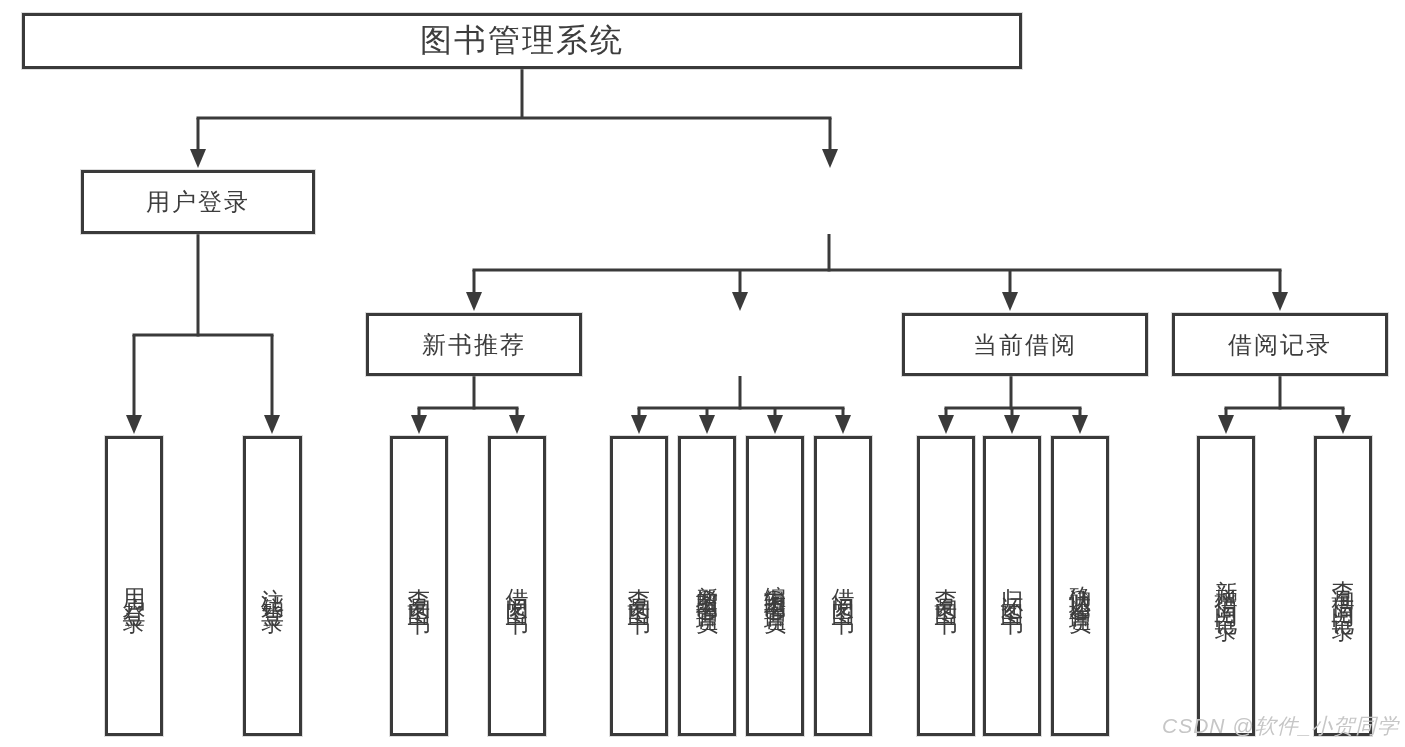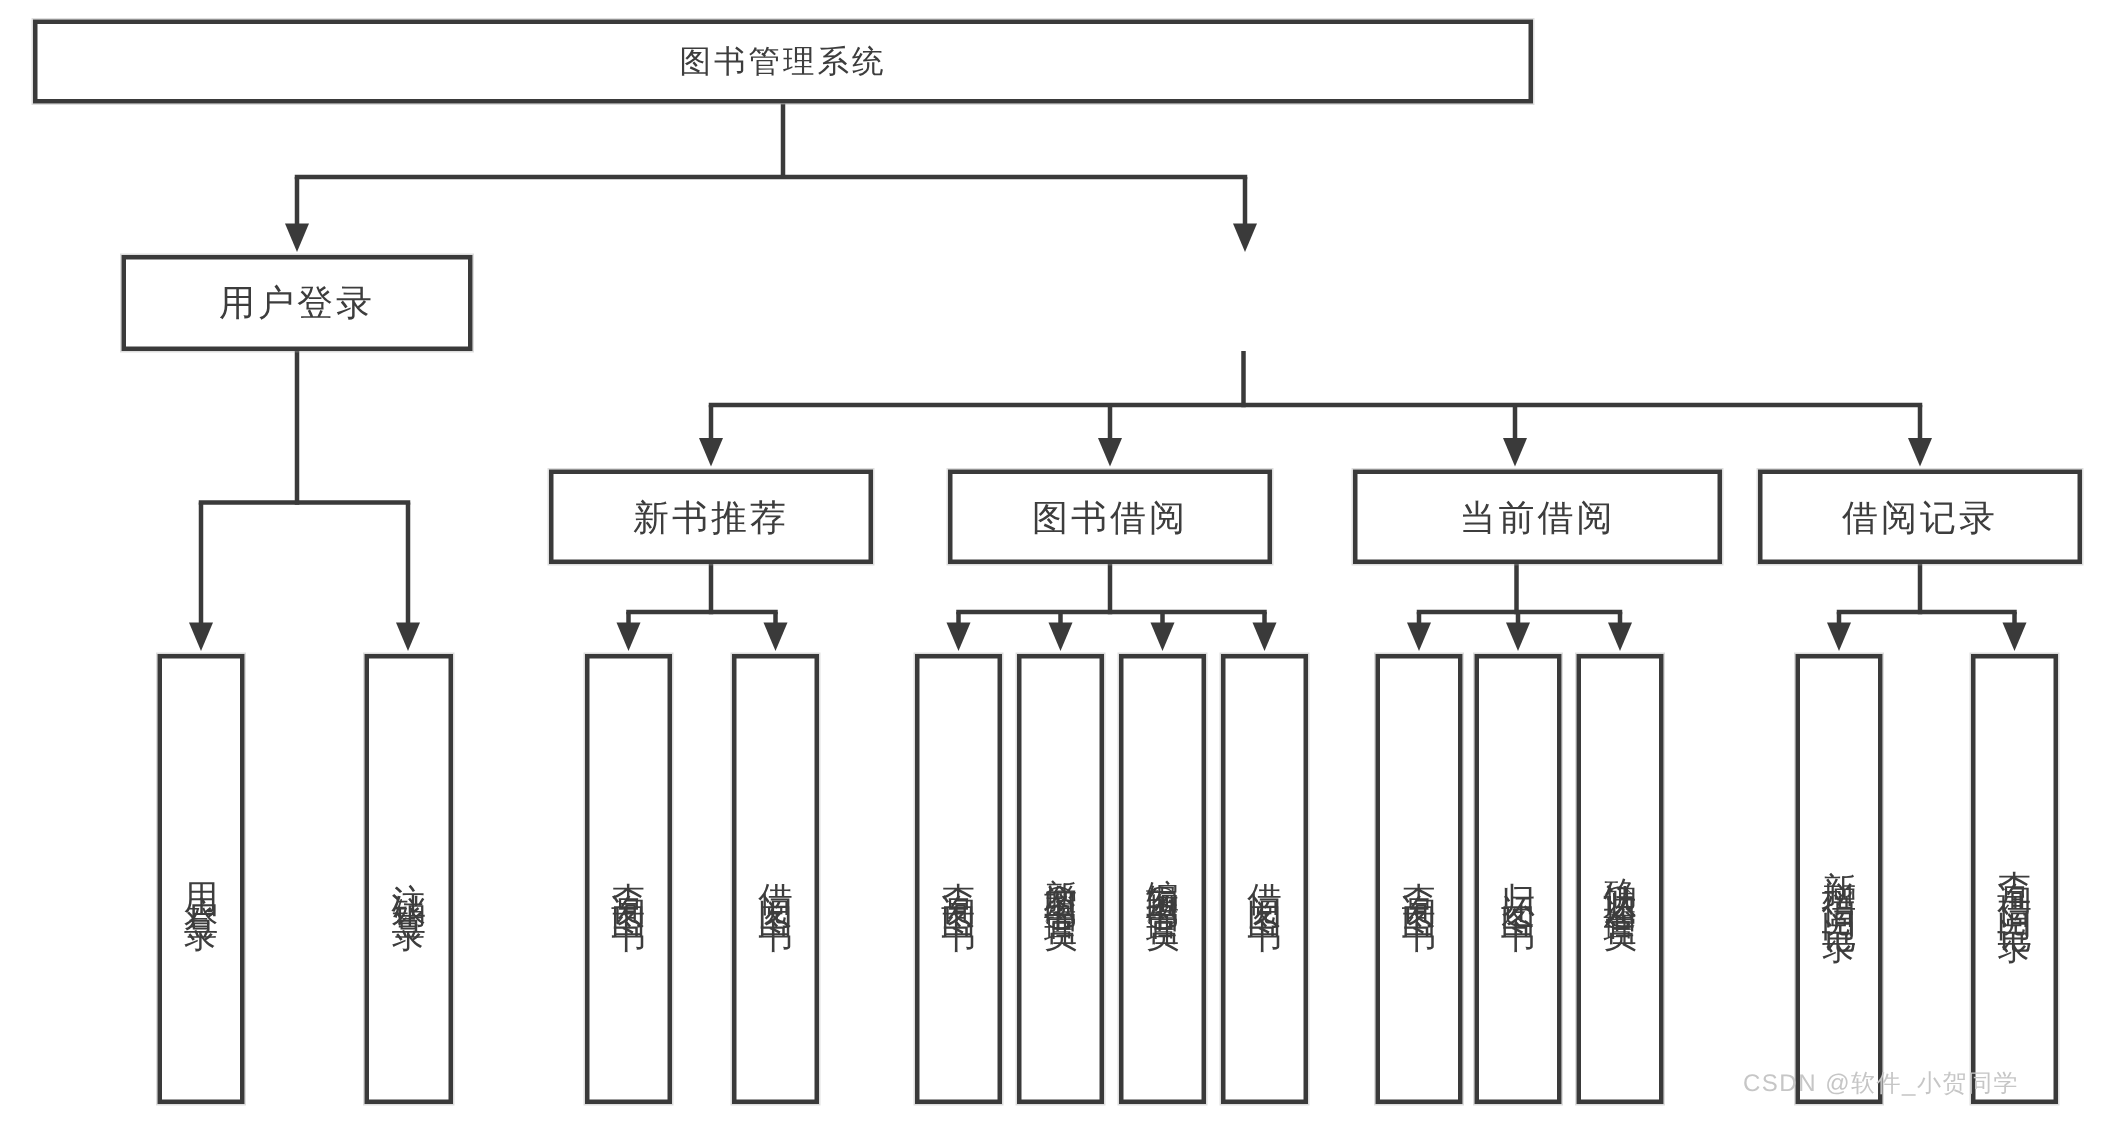--- a/index.html
+++ b/index.html
@@ -8,29 +8,29 @@
     font-family:"Liberation Sans","DejaVu Sans",sans-serif; overflow:hidden;
   }
   #wires { position:absolute; left:0; top:0; width:1405px; height:747px; }
   .box {
     position:absolute; box-sizing:border-box; background:var(--boxbg,#ffffff);
     border:3px solid var(--line,#3a3a3a); color:var(--text,#3d3d3d);
     display:flex; align-items:center; justify-content:center;
     box-shadow:0 0 0 1px rgba(160,160,160,.35);
   }
   .h  { font-size:24px; letter-spacing:2px; white-space:nowrap; }
-  .r  { font-size:21px; }
+  .r  { font-size:32px; }
   .v span {
     writing-mode:vertical-rl; text-orientation:mixed;
     font-size:23px; letter-spacing:8px; line-height:1;
   }
   .v.long span { font-size:22px; letter-spacing:4px; }
   #watermark {
-    position:absolute; left:1162px; top:712px; font-size:16px;
-    color:var(--watermark,#c6c6c6); letter-spacing:1px; white-space:nowrap;
+    position:absolute; left:1162px; top:712px; font-size:21px;
+    color:var(--watermark,#c6c6c6); letter-spacing:1px; white-space:nowrap;font-style:italic;
   }
 </style>
 </head>
 <body>
 
 <div id="canvas">
 
   <svg id="wires" viewBox="0 0 1405 747" xmlns="http://www.w3.org/2000/svg">
     <g stroke="#3a3a3a" stroke-width="3" fill="none">
 
@@ -100,23 +100,20 @@
     <span>图书管理系统</span>
   </div>
 
   <div class="box h" style="left:81px;top:170px;width:234px;height:64px;">
     <span>用户登录</span>
   </div>
 
   <div class="box h" style="left:366px;top:313px;width:216px;height:63px;">
     <span>新书推荐</span>
   </div>
-  <div class="box h" style="left:632px;top:313px;width:216px;height:63px;">
-    <span>图书借阅</span>
-  </div>
   <div class="box h" style="left:902px;top:313px;width:246px;height:63px;">
     <span>当前借阅</span>
   </div>
   <div class="box h" style="left:1172px;top:313px;width:216px;height:63px;">
     <span>借阅记录</span>
   </div>
 
   <div class="box v" style="left:105px;top:436px;width:58px;height:300px;">
     <span>用户登录</span>
   </div>

